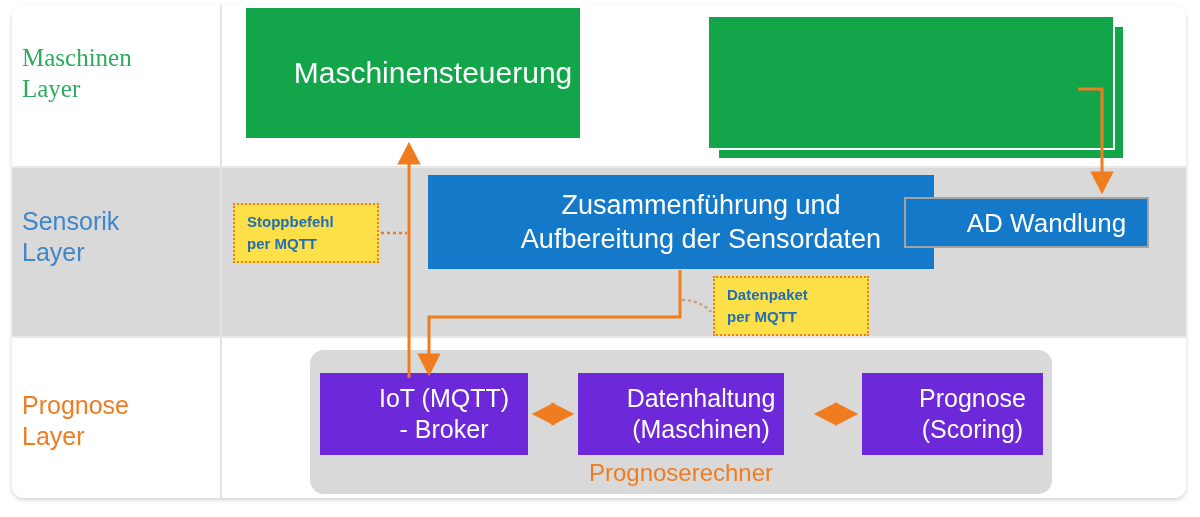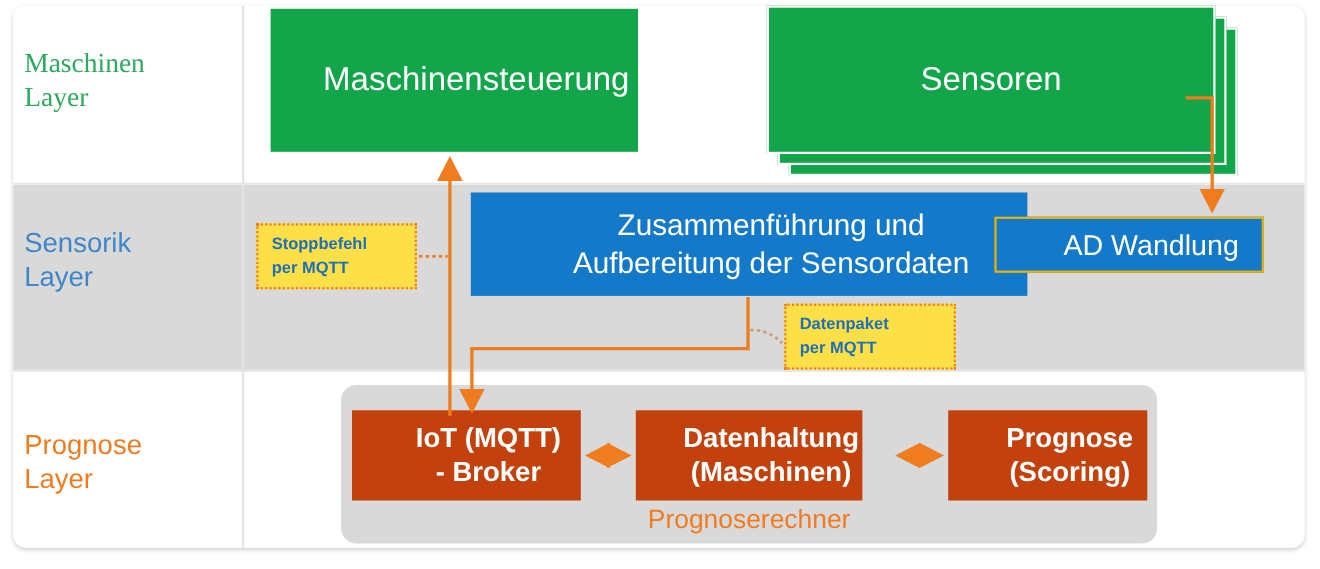--- a/index.html
+++ b/index.html
@@ -39,21 +39,21 @@
 
   
   .box{
     position:absolute;display:flex;align-items:center;justify-content:center;
     text-align:center;color:#ffffff;box-sizing:border-box;padding-left:40px;
   }
   .box span{display:block;}
 
   .green{background:#12a54a;}
   .blue {background:#1479c8;}
-  .orange{background:#c2410c;font-weight:bold;}
+  .orange{background:#6d28d9;}
 
   
   .bx-maschinensteuerung{
     left:246px;top:8px;width:334px;height:130px;
     font-size:30px;line-height:36px;
   }
   .sensor-stack{position:absolute;left:697px;top:5px;width:430px;height:160px;}
   .sensor-sheet{position:absolute;width:408px;height:135px;background:#12a54a;
     border:2px solid #ffffff;box-sizing:border-box;}
   .sheet-3{left:20px;top:20px;}
@@ -62,21 +62,21 @@
     color:#fff;font-size:30px;line-height:36px;}
 
   
   .bx-zusammenfuehrung{
     left:428px;top:175px;width:506px;height:94px;
     font-size:27px;line-height:34px;flex-direction:column;
   }
   .bx-adwandlung{
     left:904px;top:197px;width:245px;height:51px;
     font-size:26px;line-height:30px;
-    border:2px solid #eab308;
+    border:2px solid #a3a3a3;
   }
 
   
   .callout{
     position:absolute;background:#fde047;
     border:2px dotted #f07c22;
     color:#1f6fb8;box-sizing:border-box;
     display:flex;flex-direction:column;justify-content:center;
     padding-left:12px;
   }
@@ -130,23 +130,20 @@
     <span>Layer</span>
   </div>
 
   <div class="box green bx-maschinensteuerung">
     <span>Maschinensteuerung</span>
   </div>
 
   <div class="sensor-stack">
     <div class="sensor-sheet sheet-3"></div>
     <div class="sensor-sheet sheet-2"></div>
-    <div class="sensor-sheet sheet-1">
-      <span>Sensoren</span>
-    </div>
   </div>
 
   <div class="box blue bx-zusammenfuehrung">
     <span>Zusammenführung und</span>
     <span>Aufbereitung der Sensordaten</span>
   </div>
   <div class="box blue bx-adwandlung">
     <span>AD Wandlung</span>
   </div>
 

